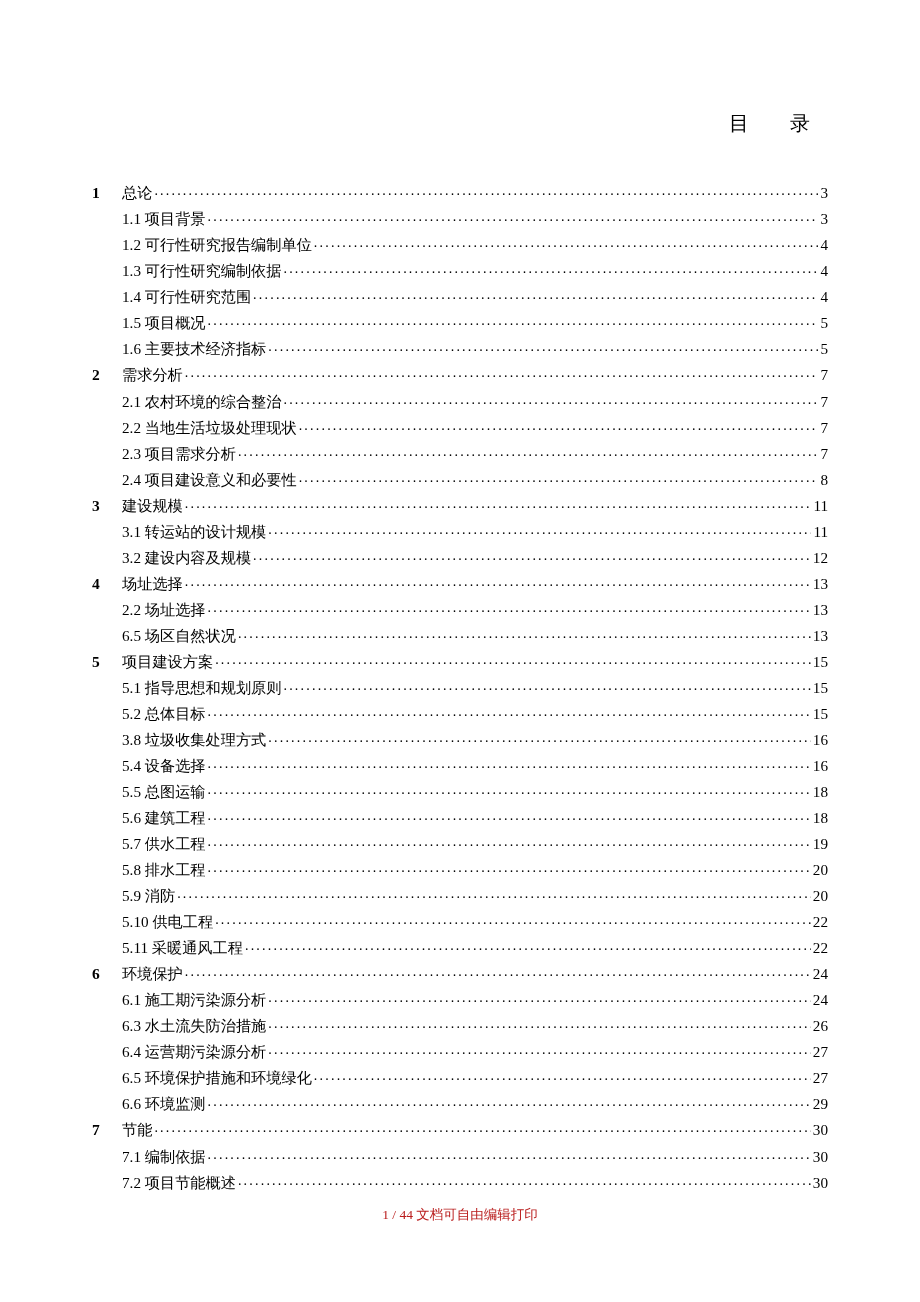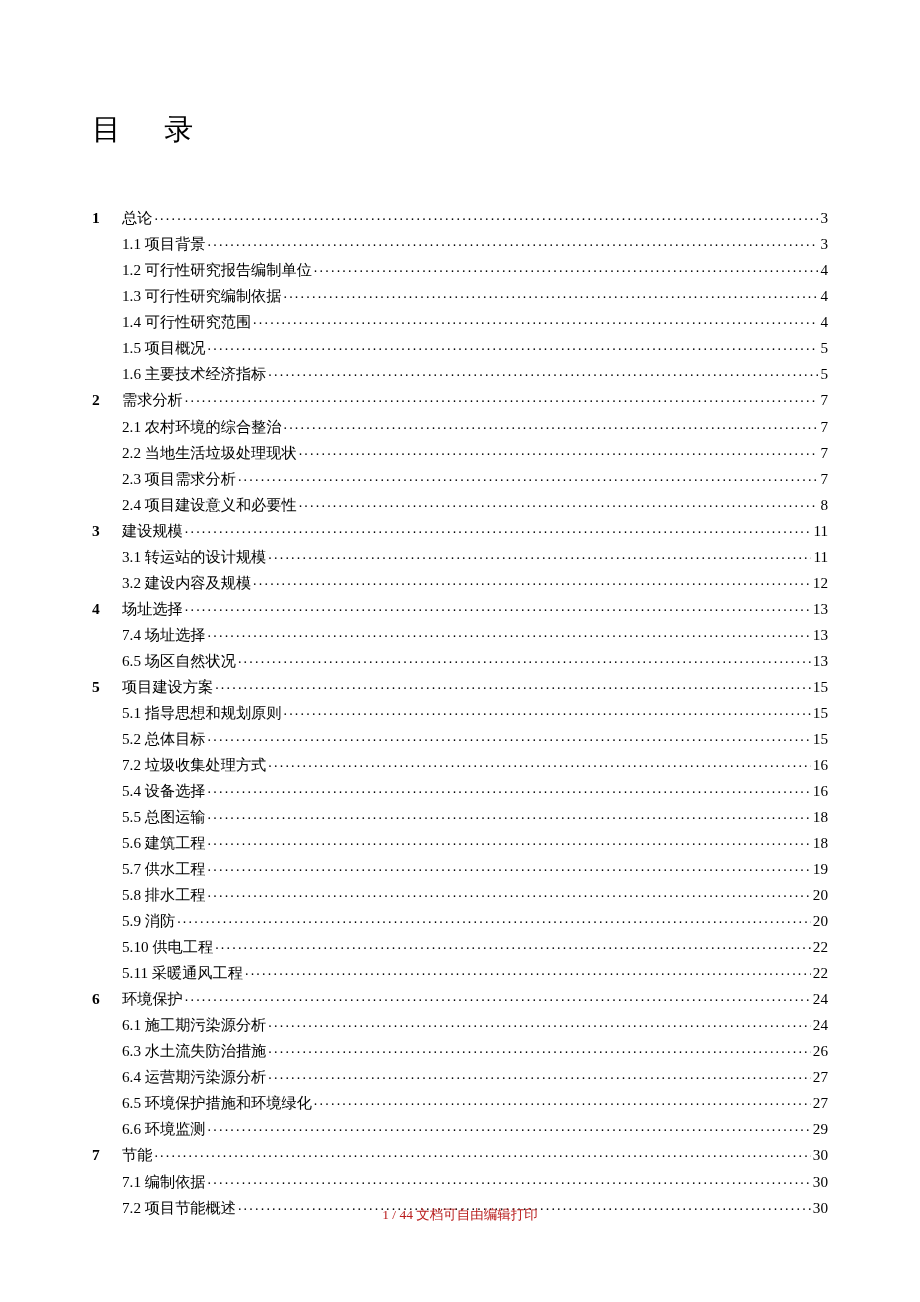--- a/index.html
+++ b/index.html
@@ -8,25 +8,25 @@
     font-family: "SimSun", "Songti SC", serif;
     color: #000;
     width: 920px;
     height: 1302px;
     position: relative;
   }
   .page {
     padding: 110px 92px 0 92px;
   }
   .title {
-    text-align: left;
-    font-size: 29px;
+    text-align: right;
+    font-size: 20px;
     font-weight: 400;
     letter-spacing: 18px;
-    margin-bottom: 58px;
+    margin-bottom: 46px;
     font-family: "SimSun", serif;
   }
   .toc {
     font-size: 15.2px;
     line-height: 1;
   }
   .row {
     display: flex;
     align-items: baseline;
     white-space: nowrap;
@@ -174,21 +174,21 @@
         <span class="pagenum">12</span>
       </div>
       <div class="row level1">
         <span class="num-col">4</span>
         <span class="label">场址选择</span>
         <span class="dots"></span>
         <span class="pagenum">13</span>
       </div>
       <div class="row">
         <span class="sub-indent"></span>
-        <span class="label">7.4 场址选择</span>
+        <span class="label">2.2 场址选择</span>
         <span class="dots"></span>
         <span class="pagenum">13</span>
       </div>
       <div class="row">
         <span class="sub-indent"></span>
         <span class="label">6.5 场区自然状况</span>
         <span class="dots"></span>
         <span class="pagenum">13</span>
       </div>
       <div class="row level1">
@@ -204,21 +204,21 @@
         <span class="pagenum">15</span>
       </div>
       <div class="row">
         <span class="sub-indent"></span>
         <span class="label">5.2 总体目标</span>
         <span class="dots"></span>
         <span class="pagenum">15</span>
       </div>
       <div class="row">
         <span class="sub-indent"></span>
-        <span class="label">7.2 垃圾收集处理方式</span>
+        <span class="label">3.8 垃圾收集处理方式</span>
         <span class="dots"></span>
         <span class="pagenum">16</span>
       </div>
       <div class="row">
         <span class="sub-indent"></span>
         <span class="label">5.4 设备选择</span>
         <span class="dots"></span>
         <span class="pagenum">16</span>
       </div>
       <div class="row">

